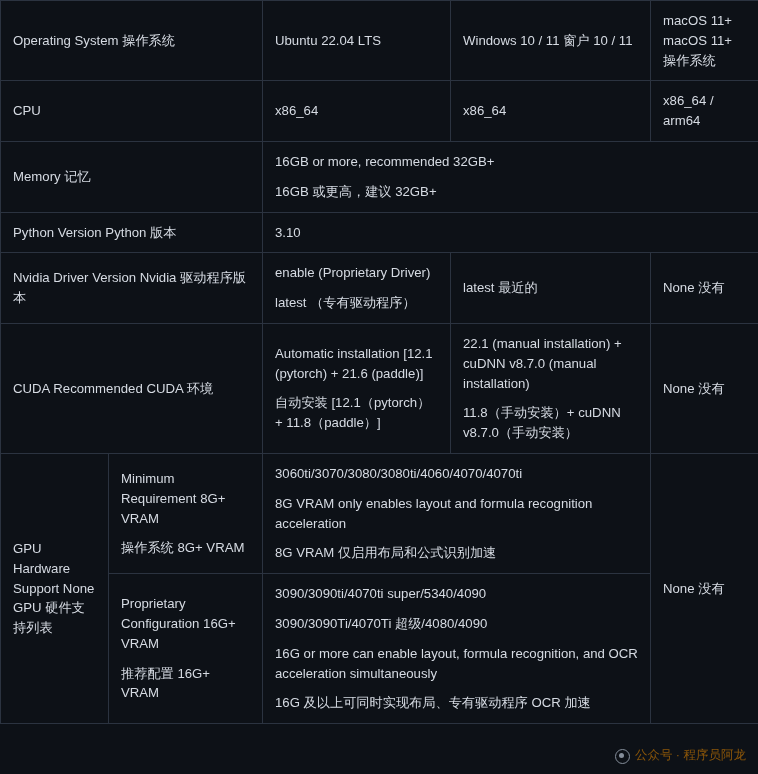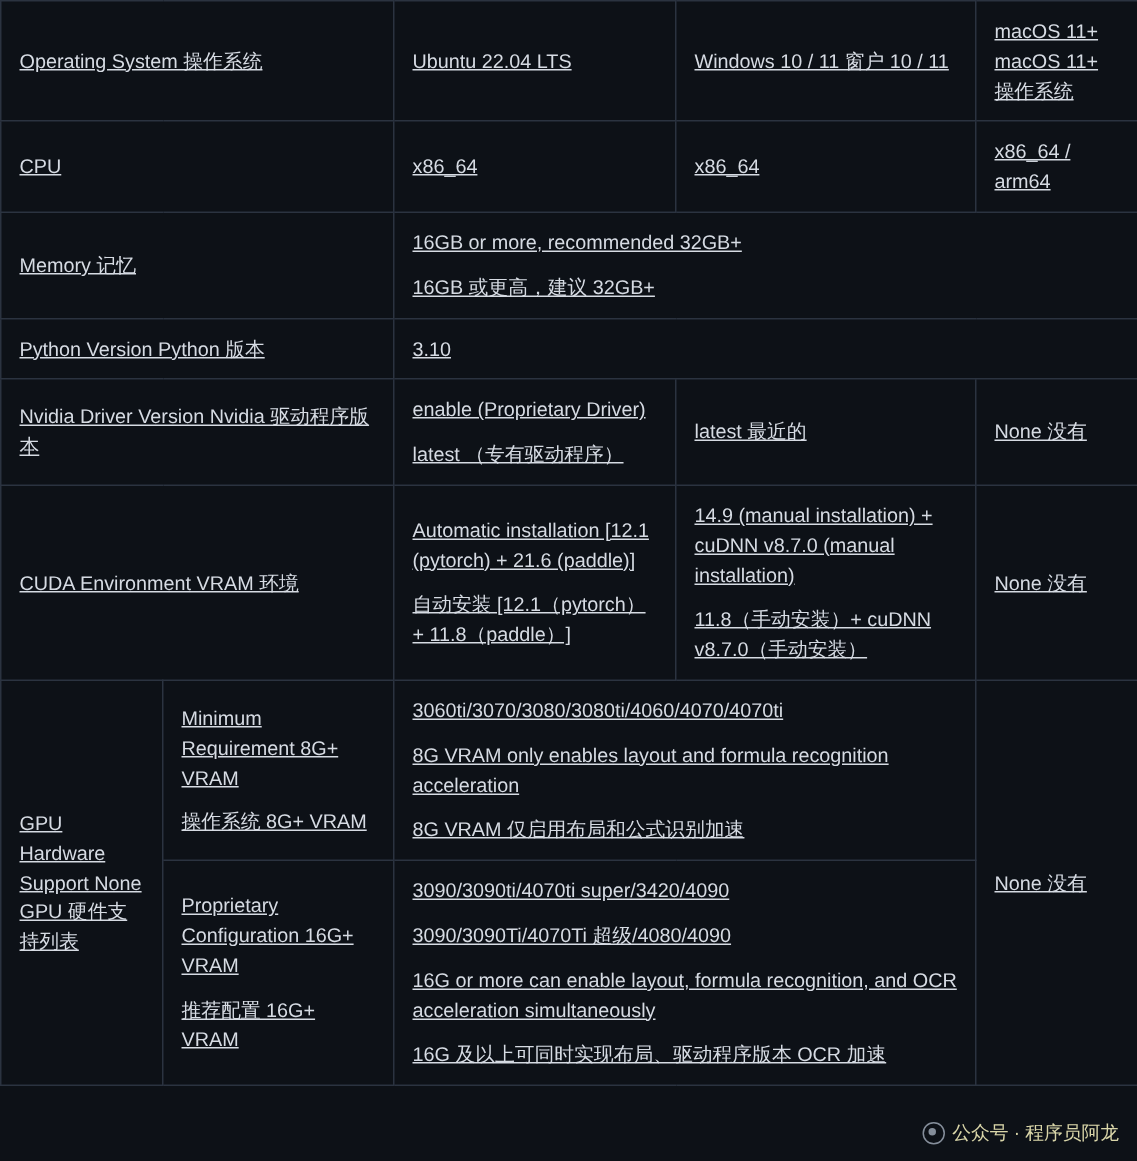--- a/index.html
+++ b/index.html
@@ -26,43 +26,42 @@
     table-layout: fixed;
     font-size: 13.2px;
     line-height: 1.5;
   }
   table.spec td {
     border: 1px solid #2b3340;
     padding: 10px 12px;
     vertical-align: middle;
     color: #d6dbe3;
     background: #0d1117;
-    text-decoration: underline;
   }
   td.label {
     color: #d6dbe3;
   }
   td.vtop {
     vertical-align: top;
   }
   .p {
     margin: 0 0 10px 0;
   }
   .p:last-child {
     margin-bottom: 0;
   }
   .watermark {
     position: absolute;
     right: 12px;
     bottom: 10px;
     font-size: 12.5px;
-    color: #fef9c3;
+    color: #a16207;
     opacity: 0.85;
     display: flex;
-    align-items: center;
+    align-items: flex-end;
     gap: 5px;
     pointer-events: none;
   }
   .watermark .wm-icon {
     width: 13px;
     height: 13px;
     border-radius: 50%;
     border: 1px solid #9aa4b2;
     display: inline-block;
     position: relative;
@@ -124,27 +123,27 @@
         <td class="label" colspan="2">Nvidia Driver Version Nvidia 驱动程序版本</td>
         <td class="vtop">
           <p class="p">enable (Proprietary Driver)</p>
           <p class="p">latest （专有驱动程序）</p>
         </td>
         <td>latest 最近的</td>
         <td>None 没有</td>
       </tr>
 
       <tr>
-        <td class="label" colspan="2">CUDA Environment VRAM 环境</td>
+        <td class="label" colspan="2">CUDA Recommended CUDA 环境</td>
         <td class="vtop">
           <p class="p">Automatic installation [12.1 (pytorch) + 21.6 (paddle)]</p>
           <p class="p">自动安装 [12.1（pytorch）+ 11.8（paddle）]</p>
         </td>
         <td class="vtop">
-          <p class="p">14.9 (manual installation) + cuDNN v8.7.0 (manual installation)</p>
+          <p class="p">22.1 (manual installation) + cuDNN v8.7.0 (manual installation)</p>
           <p class="p">11.8（手动安装）+ cuDNN v8.7.0（手动安装）</p>
         </td>
         <td>None 没有</td>
       </tr>
 
       <tr>
         <td class="label vtop" rowspan="2">GPU Hardware Support None GPU 硬件支持列表</td>
         <td class="vtop">
           <p class="p">Minimum Requirement 8G+ VRAM</p>
           <p class="p">操作系统 8G+ VRAM</p>
@@ -156,24 +155,24 @@
         </td>
         <td rowspan="2">None 没有</td>
       </tr>
 
       <tr>
         <td class="vtop">
           <p class="p">Proprietary Configuration 16G+ VRAM</p>
           <p class="p">推荐配置 16G+ VRAM</p>
         </td>
         <td class="vtop" colspan="2">
-          <p class="p">3090/3090ti/4070ti super/3420/4090</p>
+          <p class="p">3090/3090ti/4070ti super/5340/4090</p>
           <p class="p">3090/3090Ti/4070Ti 超级/4080/4090</p>
           <p class="p">16G or more can enable layout, formula recognition, and OCR acceleration simultaneously</p>
-          <p class="p">16G 及以上可同时实现布局、驱动程序版本 OCR 加速</p>
+          <p class="p">16G 及以上可同时实现布局、专有驱动程序 OCR 加速</p>
         </td>
       </tr>
 
     </tbody>
   </table>
 
   <div class="watermark">
     <span class="wm-icon"></span>
     <span>公众号 · 程序员阿龙</span>
   </div>

